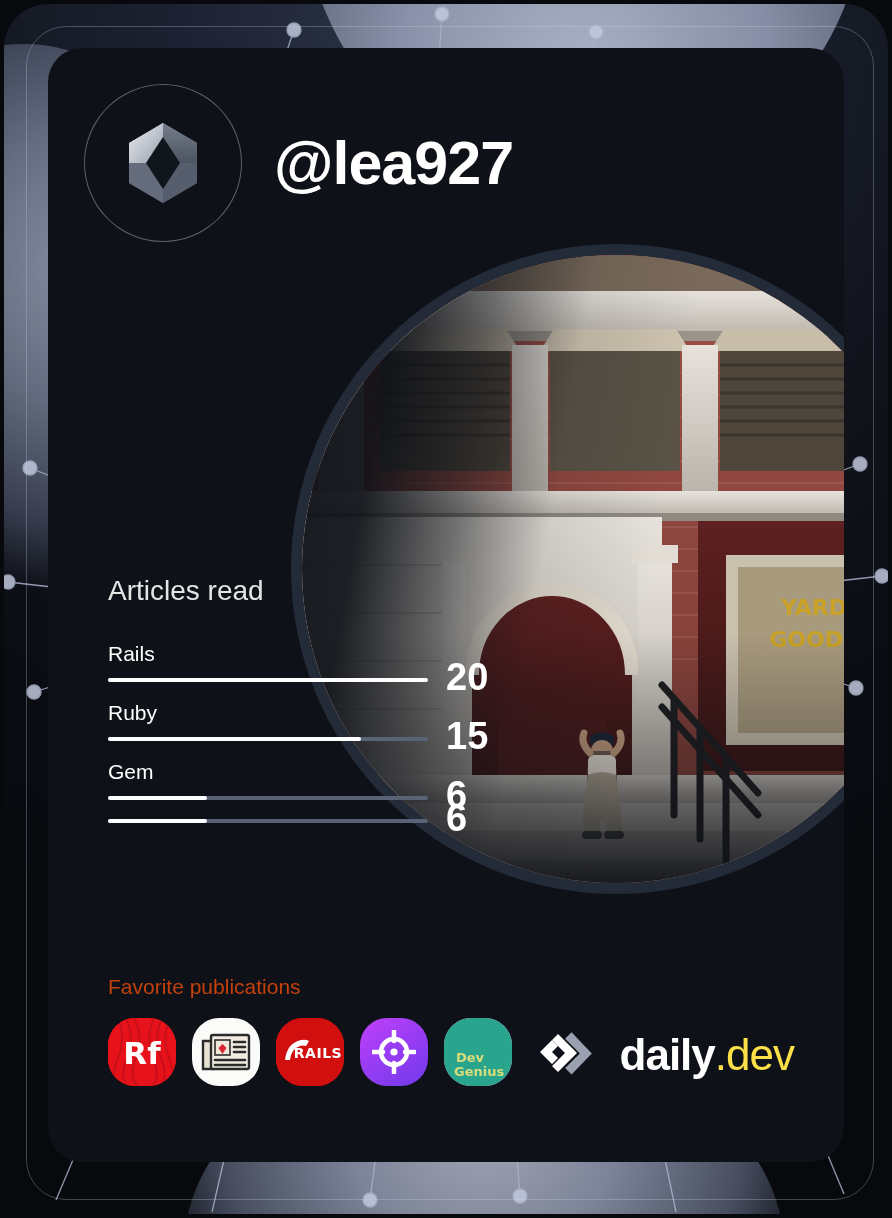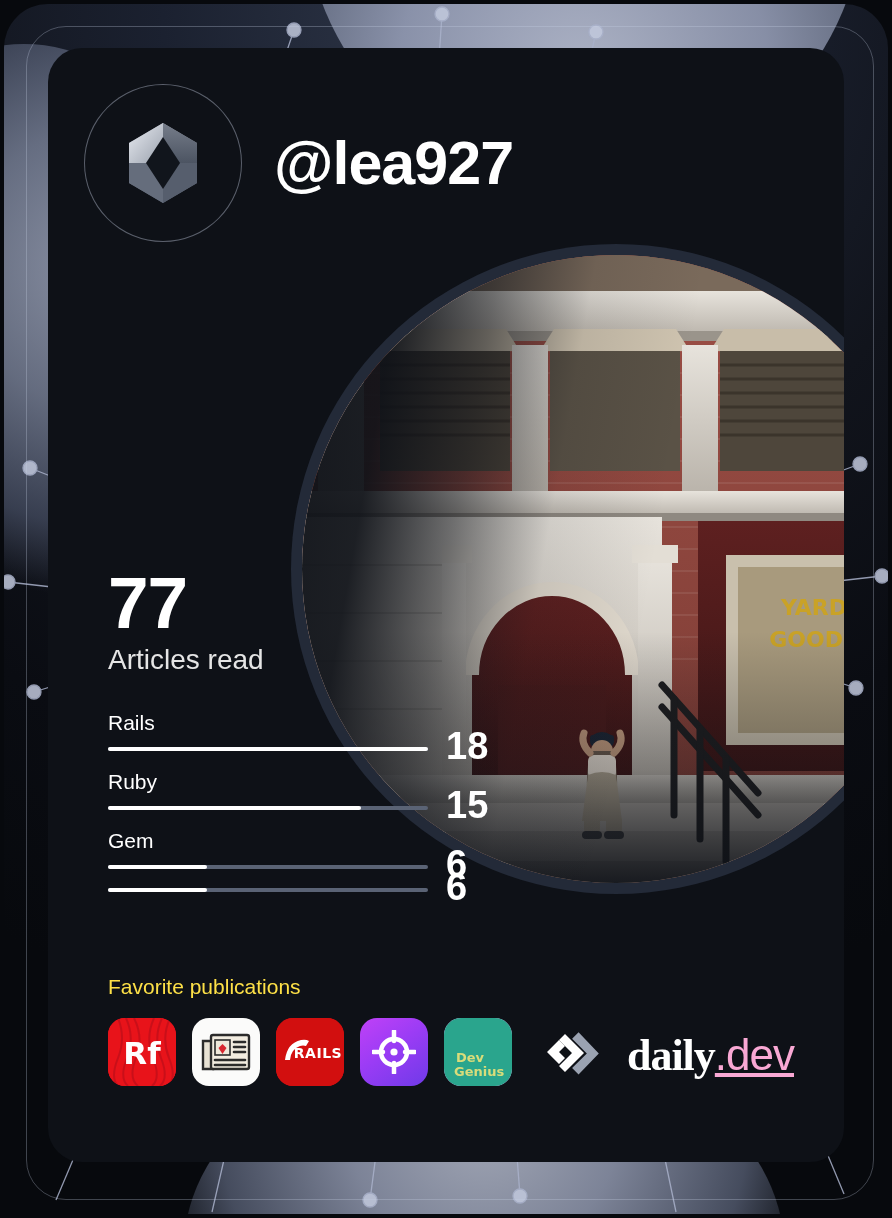--- a/index.html
+++ b/index.html
@@ -168,47 +168,47 @@
   }
 
   
   .pubs {
     position:absolute;
     left:60px; bottom:76px;
     z-index:10;
   }
   .pubs-title {
     font-size:21px;
-    color:#fde047;
+    color:#c2410c;
     margin-bottom:19px;
   }
   .pub-list { display:flex; gap:16px; }
   .pub-icon {
     width:68px; height:68px;
-    border-radius:17px;
+    border-radius:27px;
     overflow:hidden;
     position:relative;
     display:flex; align-items:center; justify-content:center;
   }
 
   
   .brand {
     position:absolute;
     right:50px; bottom:84px;
     display:flex; align-items:center; gap:16px;
     z-index:10;
   }
   .brand-text {
     font-size:44px;
     font-weight:bold;
     line-height:1;
     letter-spacing:-1px;
   }
-  .brand-text .w { color:#ffffff;font-family:Liberation Serif, serif; }
-  .brand-text .g { color:#f9a8d4; font-weight:normal;text-decoration:underline; }
+  .brand-text .w { color:#ffffff; }
+  .brand-text .g { color:#fde047; font-weight:normal; }
 </style>
 </head>
 <body>
 
 <div class="stage">
 
   <div class="bg-frame">
     <div class="bg-blob-top"></div>
     <div class="bg-blob-left"></div>
     <div class="bg-blob-bottom"></div>
@@ -414,31 +414,30 @@
           <path d="M46 6 L80 26 L80 46 L46 46 Z" fill="url(#gemC)"></path>
           <path d="M12 46 L46 46 L46 86 L12 66 Z" fill="#656d7c"></path>
           <path d="M80 46 L46 46 L46 86 L80 66 Z" fill="#565e6d"></path>
           <path d="M46 20 L63 46 L46 72 L29 46 Z" fill="#11151c"></path>
         </svg>
       </div>
       <div class="username">@lea927</div>
     </div>
 
     <div class="stats">
-      <div class="big-num">77</div>
       <div class="big-label">Articles read</div>
 
       <div class="bars">
 
         <div class="bar-row">
           <div class="bar-name">Rails</div>
           <div class="bar-track">
             <div class="bar-fill" style="width: 100%;"></div>
           </div>
-          <div class="bar-value">18</div>
+          <div class="bar-value">20</div>
         </div>
 
         <div class="bar-row">
           <div class="bar-name">Ruby</div>
           <div class="bar-track">
             <div class="bar-fill" style="width: 79%;"></div>
           </div>
           <div class="bar-value">15</div>
         </div>
 

